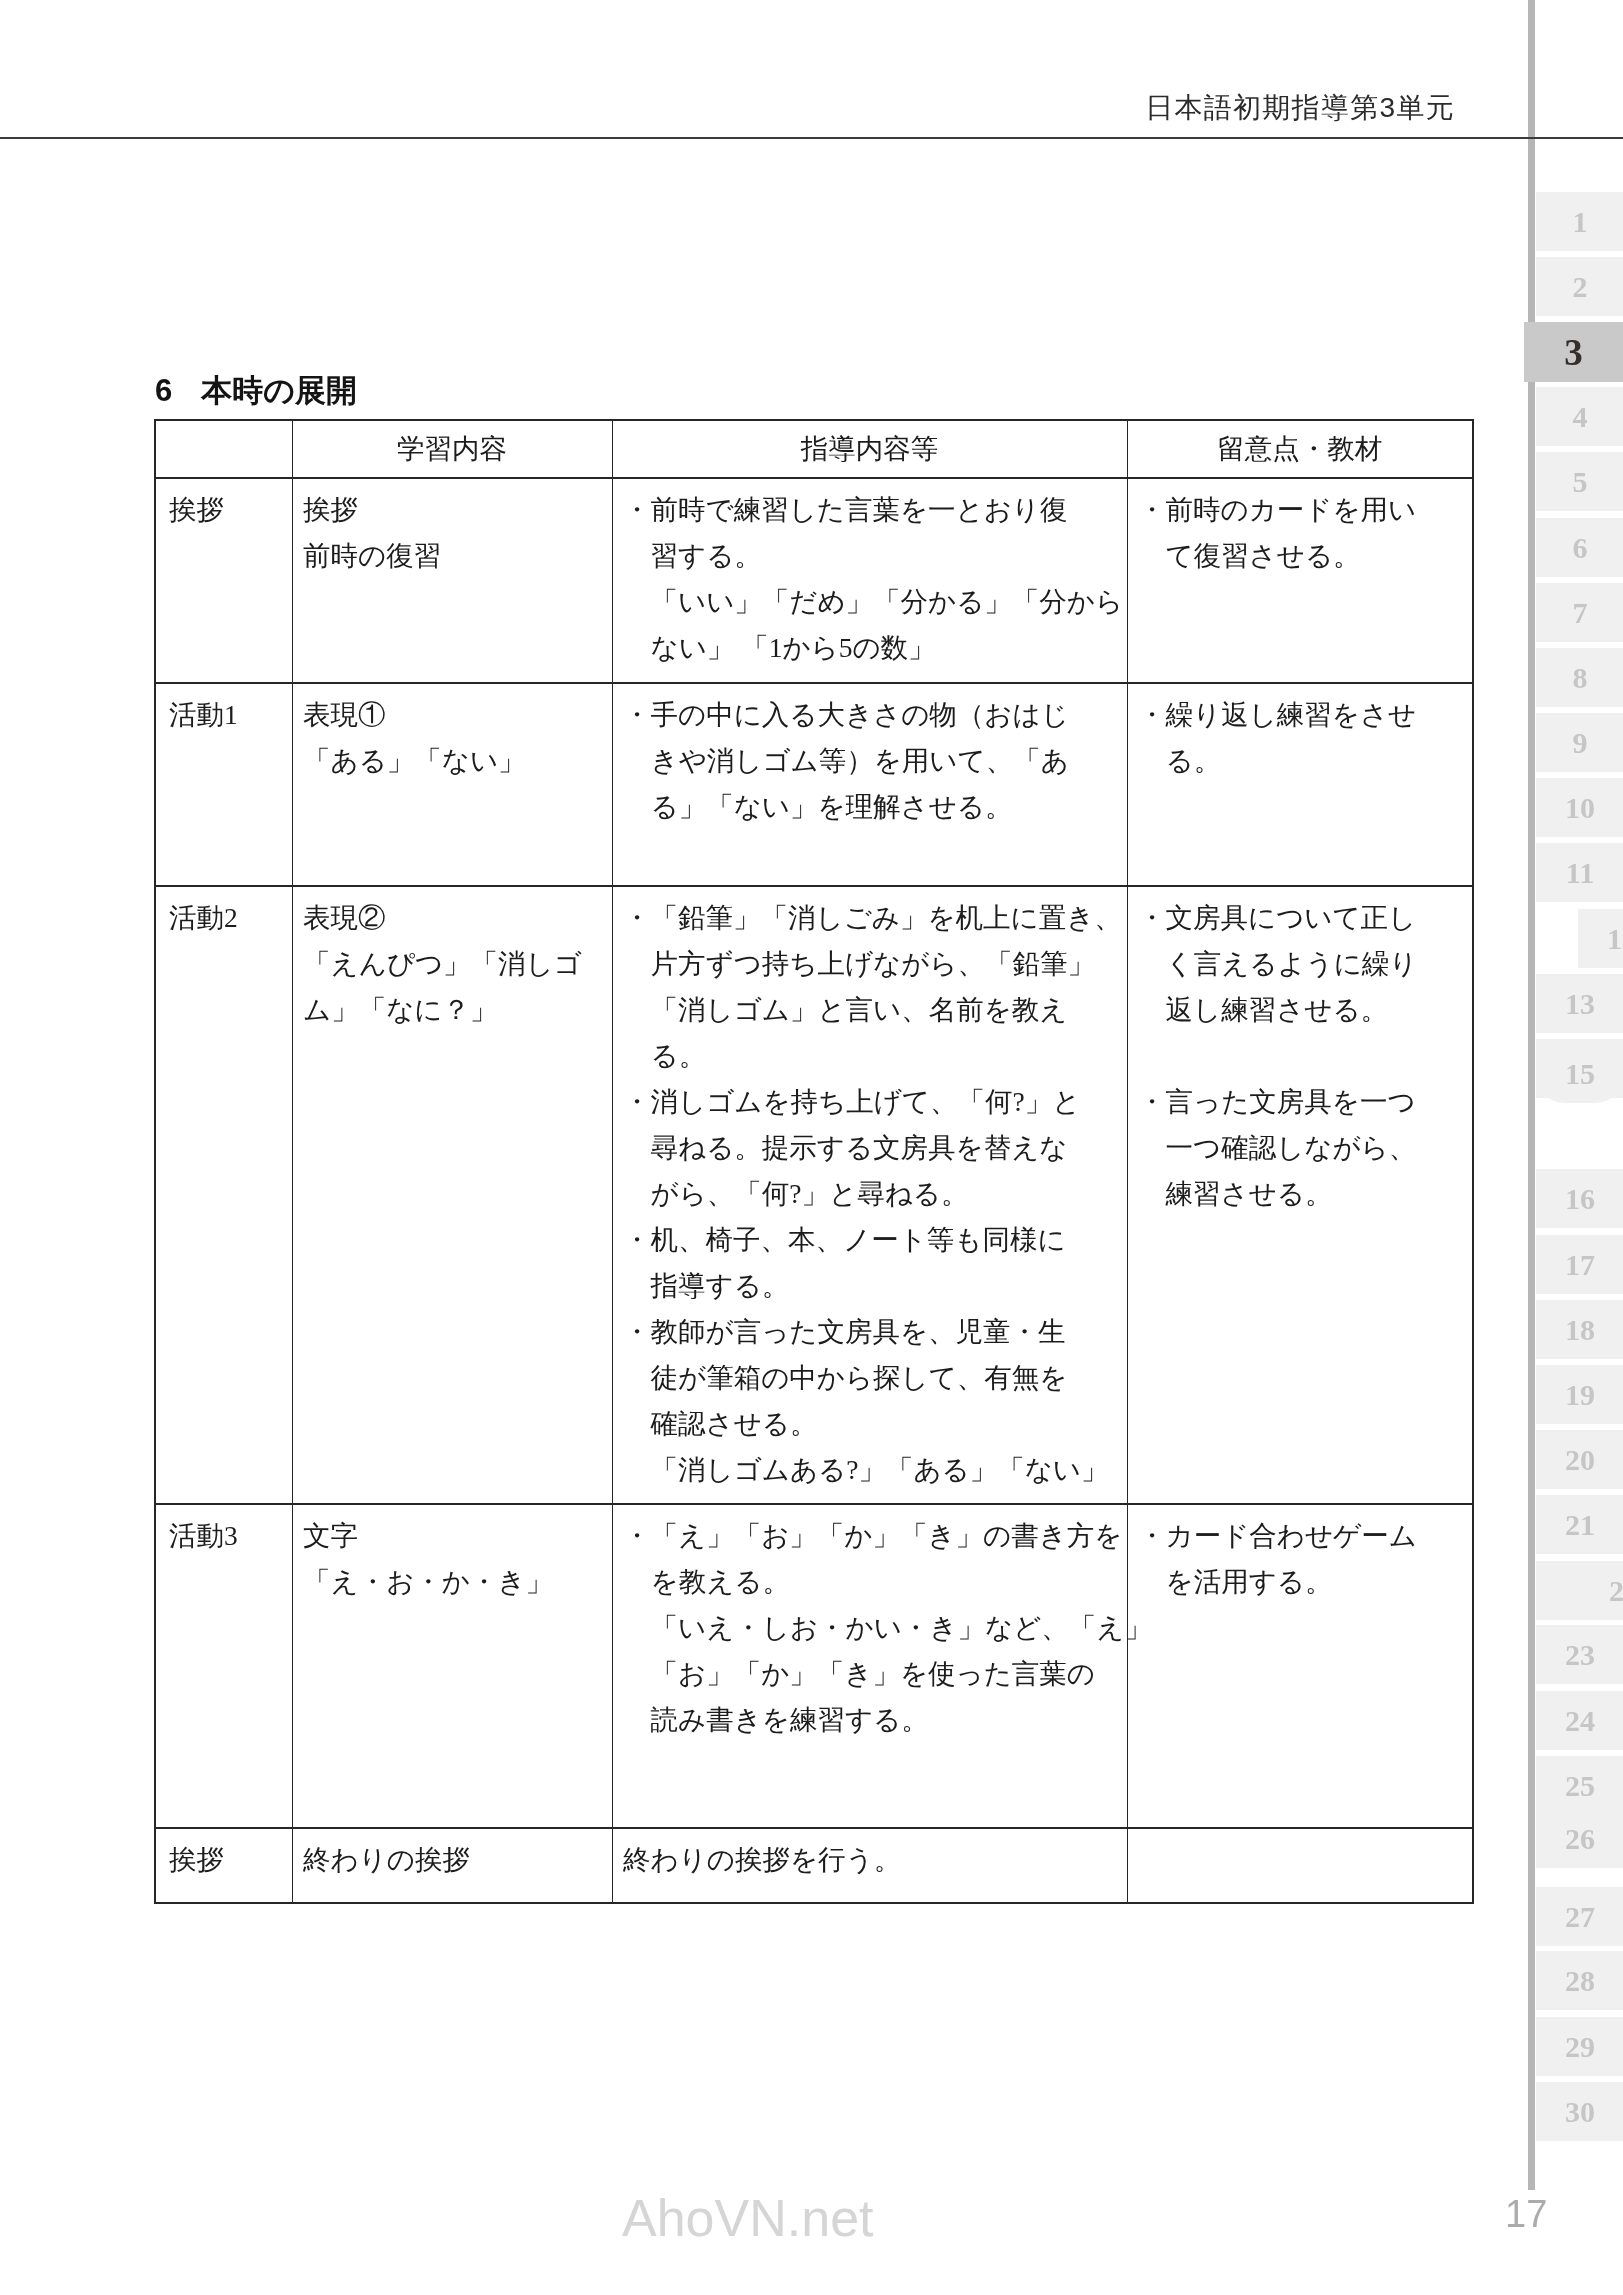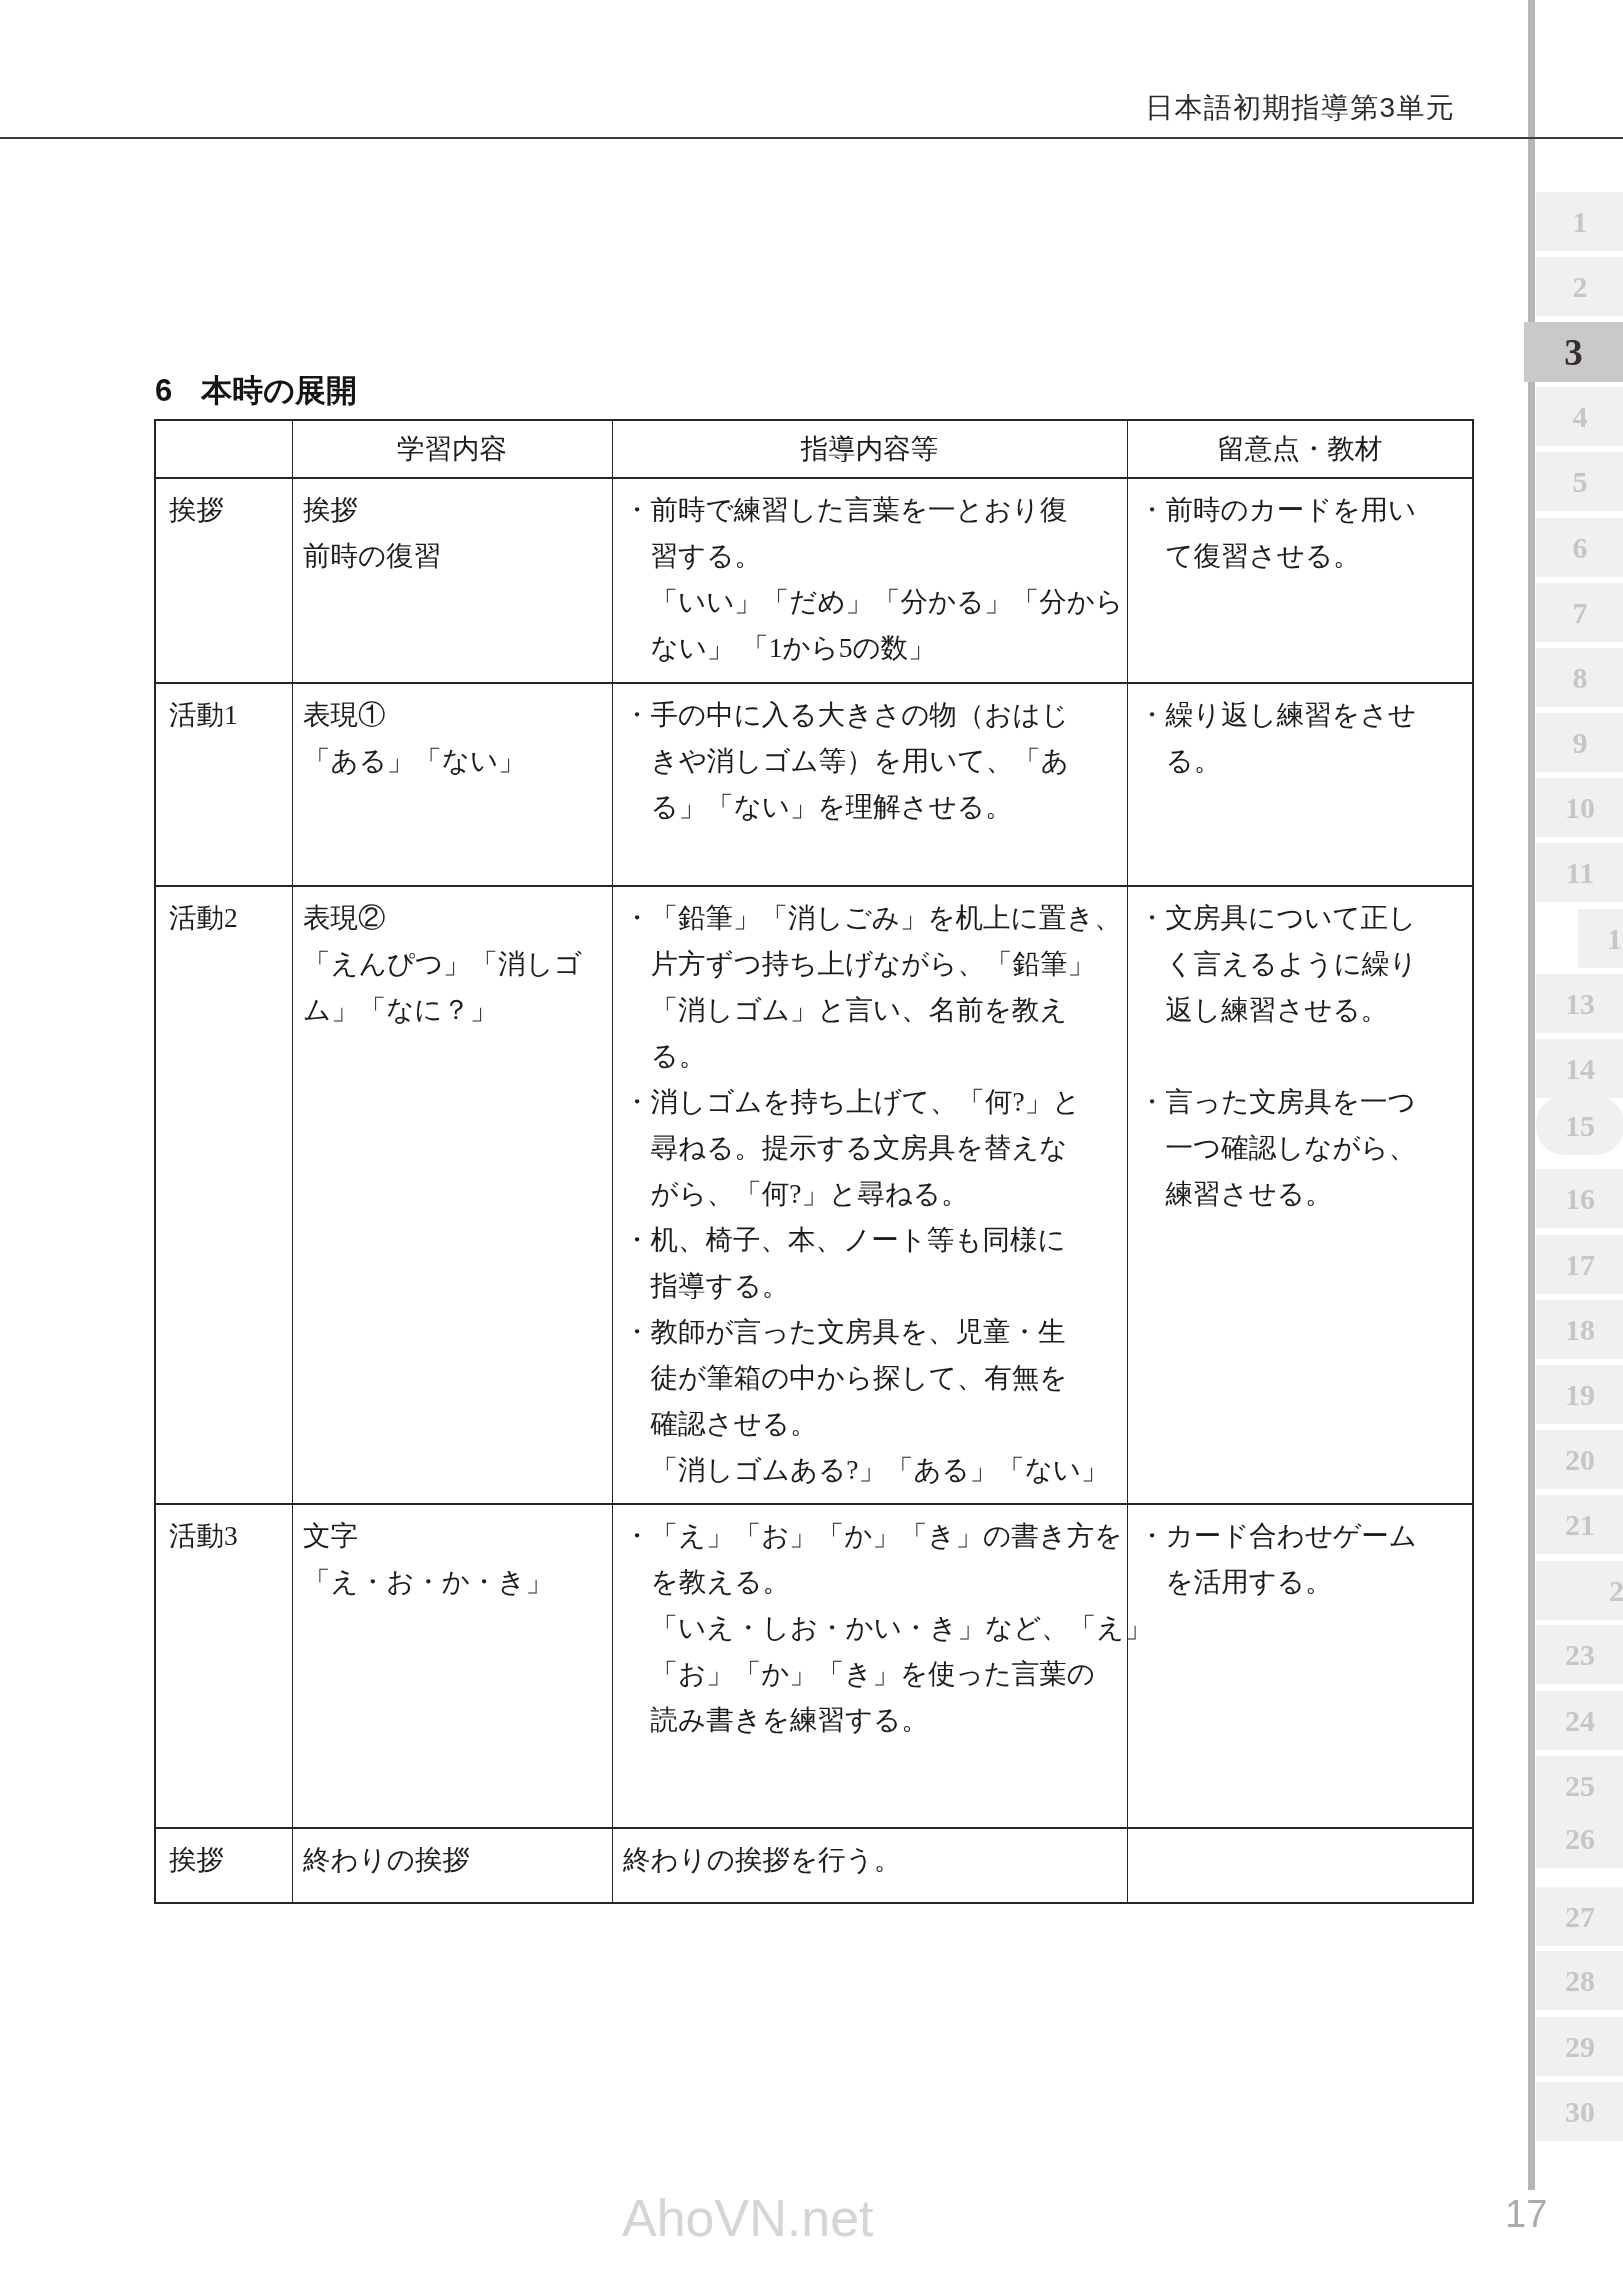--- a/index.html
+++ b/index.html
@@ -228,21 +228,21 @@
     <div class="chapter-tab" style="top: 452px;">5</div>
     <div class="chapter-tab" style="top: 518px;">6</div>
     <div class="chapter-tab" style="top: 583px;">7</div>
     <div class="chapter-tab" style="top: 648px;">8</div>
     <div class="chapter-tab" style="top: 713px;">9</div>
     <div class="chapter-tab" style="top: 778px;">10</div>
     <div class="chapter-tab" style="top: 843px;">11</div>
     <div class="chapter-tab" style="top: 909px; margin-left: 42px;">12</div>
     <div class="chapter-tab" style="top: 974px;">13</div>
     <div class="chapter-tab" style="top: 1039px;">14</div>
-    <div class="chapter-tab" style="top: 1096px; border-radius: 28px;">15</div>
+    <div class="chapter-tab" style="top: 1044px; border-radius: 28px;">15</div>
     <div class="chapter-tab" style="top: 1169px;">16</div>
     <div class="chapter-tab" style="top: 1235px;">17</div>
     <div class="chapter-tab" style="top: 1300px;">18</div>
     <div class="chapter-tab" style="top: 1365px;">19</div>
     <div class="chapter-tab" style="top: 1430px;">20</div>
     <div class="chapter-tab" style="top: 1495px;">21</div>
     <div class="chapter-tab" style="top: 1561px; padding-left: 44px;">22</div>
     <div class="chapter-tab" style="top: 1625px;">23</div>
     <div class="chapter-tab" style="top: 1691px;">24</div>
     <div class="chapter-tab" style="top: 1756px;">25</div>

